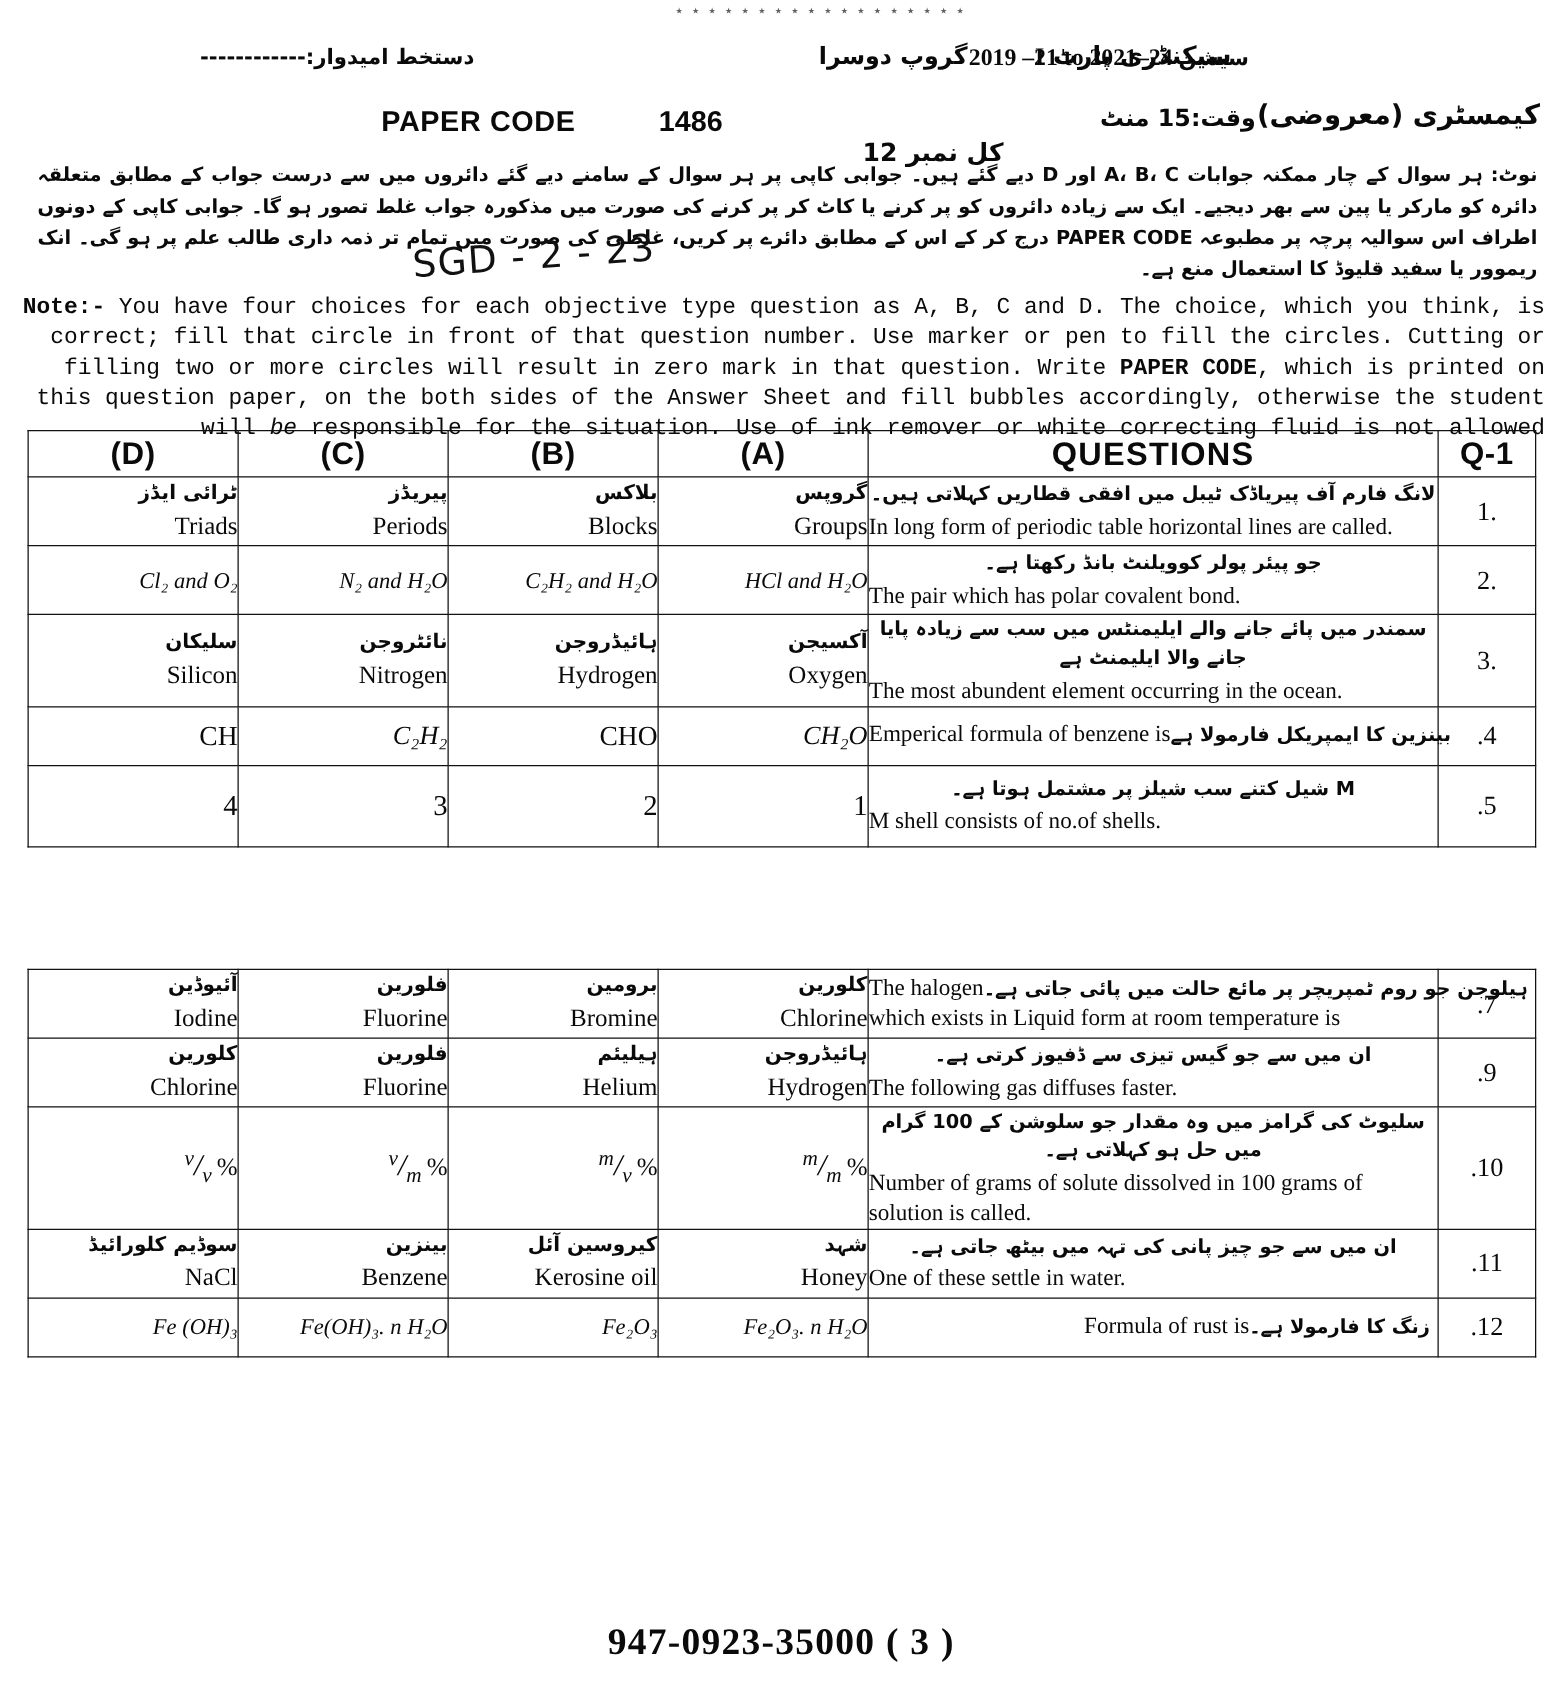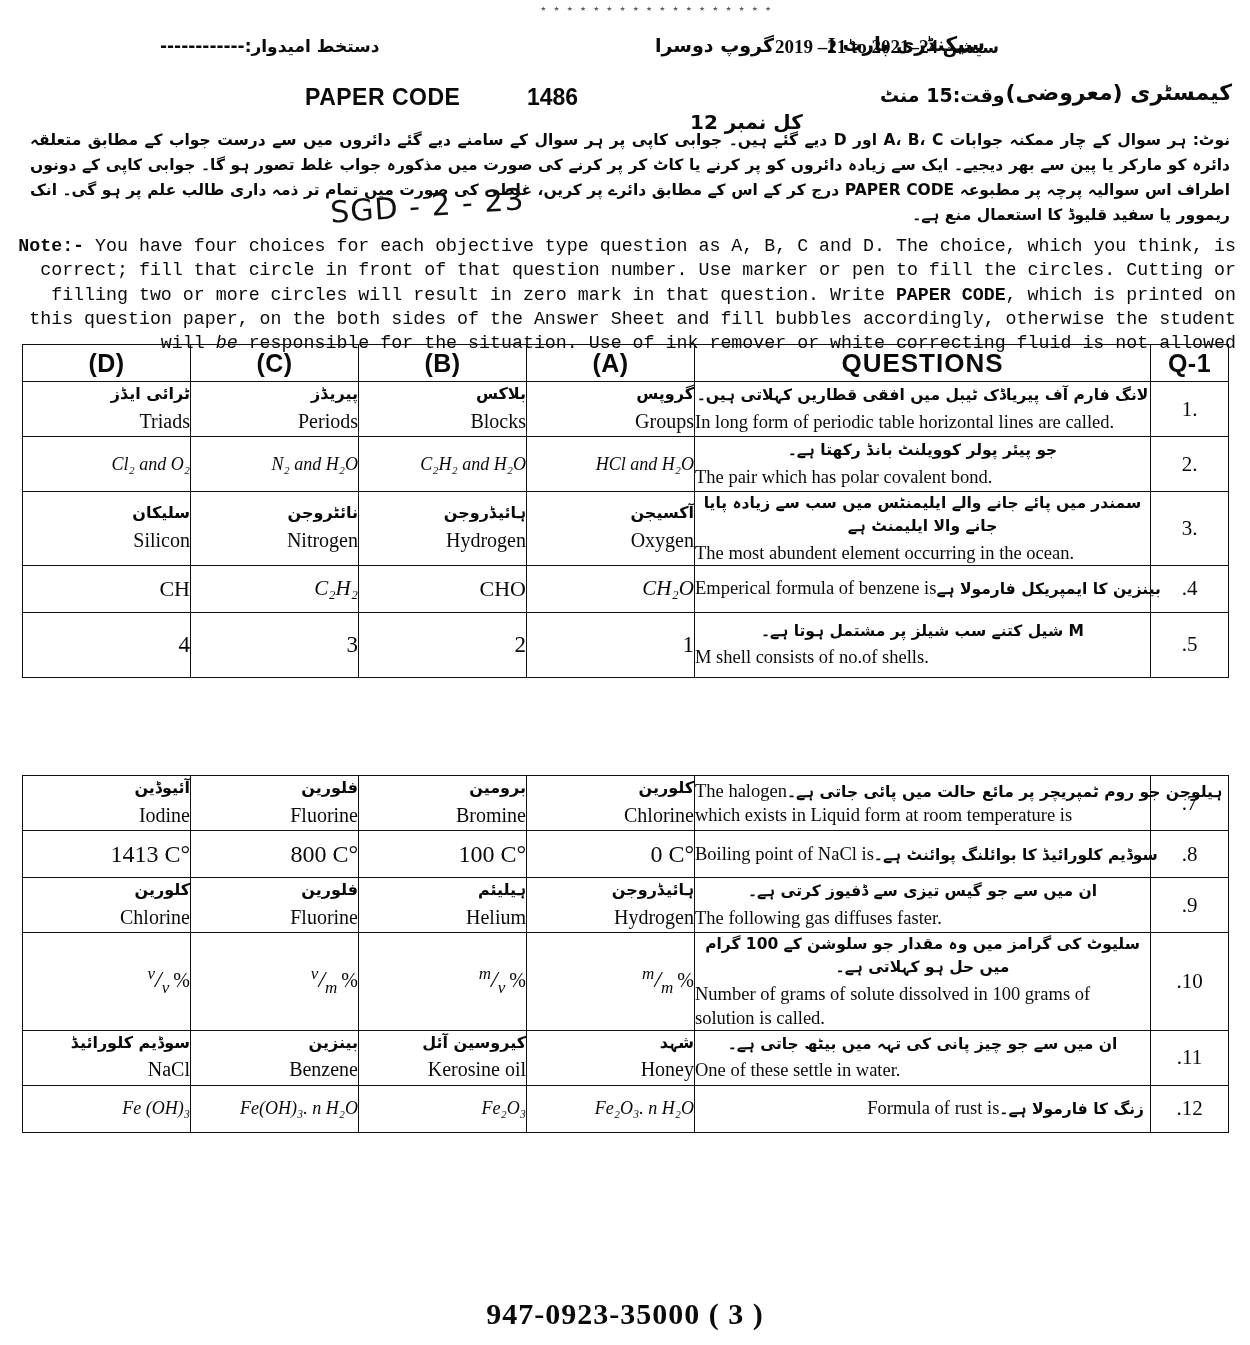--- a/index.html
+++ b/index.html
@@ -541,40 +541,20 @@
       </td>
       <td class="qcell inline-mix">
         <span class="mixrow">
           <span class="en">The halogen</span><span class="ur">ہیلوجن جو روم ٹمپریچر پر مائع حالت میں پائی جاتی ہے۔</span>
         </span>
         <span class="sub-en">which exists in Liquid form at room temperature is</span>
       </td>
       <td class="numcell">.7</td>
     </tr>
 
-    <tr class="h-sm">
-      <td class="opt">
-            <span class="temp">1413 C°</span>
-          </td>
-      <td class="opt">
-            <span class="temp">800 C°</span>
-          </td>
-      <td class="opt">
-            <span class="temp">100 C°</span>
-          </td>
-      <td class="opt">
-            <span class="temp">0 C°</span>
-          </td>
-      <td class="qcell inline-mix">
-        <span class="mixrow">
-          <span class="en">Boiling point of NaCl is</span><span class="ur">سوڈیم کلورائیڈ کا بوائلنگ پوائنٹ ہے۔</span>
-        </span>
-      </td>
-      <td class="numcell">.8</td>
-    </tr>
 
     <tr class="h-med">
       <td class="opt">
         <span class="u">کلورین</span>
         <span class="e">Chlorine</span>
       </td>
       <td class="opt">
         <span class="u">فلورین</span>
         <span class="e">Fluorine</span>
       </td>

